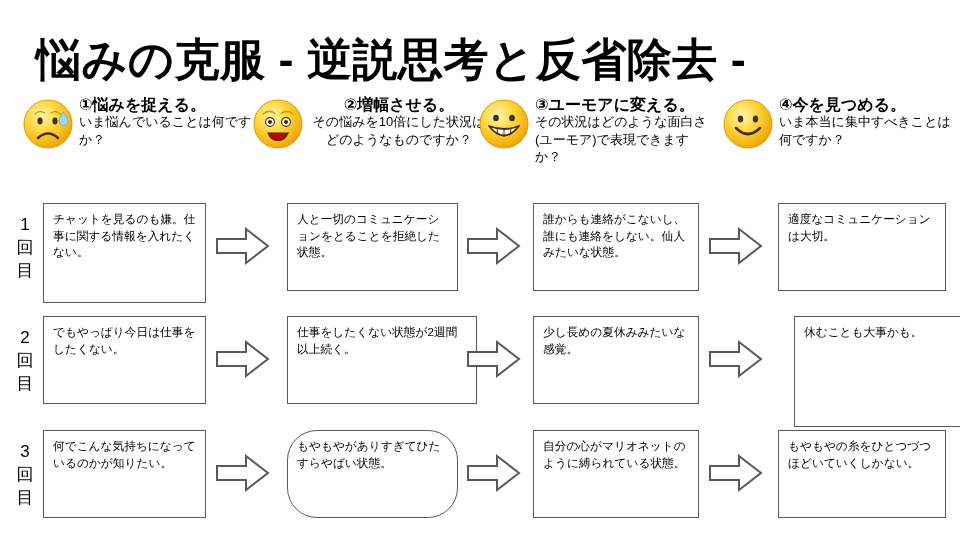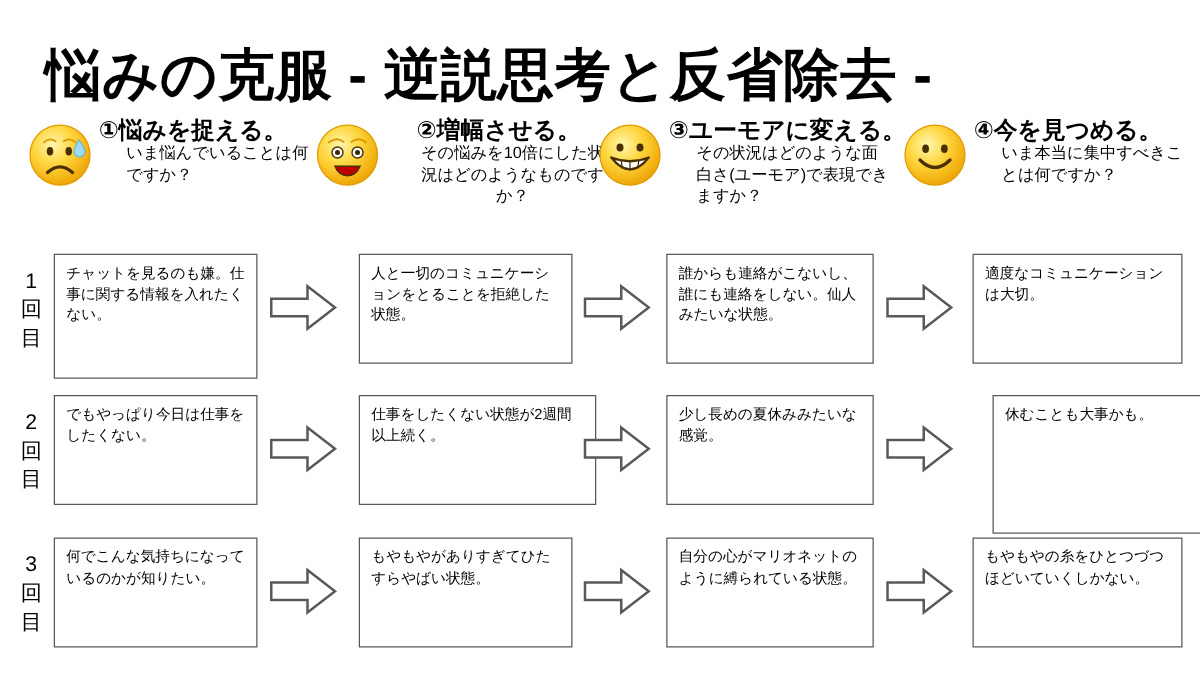--- a/index.html
+++ b/index.html
@@ -35,30 +35,29 @@
     position:absolute;
     left:0; top:0;
     width:52px;height:52px;
   }
   .step .txtwrap{
     position:absolute;
     left:57px; top:-2px;
     width:180px;
   }
   .step .hd{
-    font-size:19px;
+    font-size:16px;
     font-weight:700;
     line-height:17px;
     white-space:nowrap;
   }
   .step .bd{
     font-size:13px;
     font-weight:400;
     line-height:17.5px;
-    margin-left:22px;
   }
 
   
   .rowlabel{
     position:absolute;
     width:24px;
     text-align:center;
     font-size:17px;
     line-height:23px;
     color:#000;
@@ -249,21 +248,21 @@
     <span>回</span>
     <span>目</span>
   </div>
 
   <div class="cell" style="left:43px;  top:430px; width:163px; height:88px;">何でこんな気持ちになっているのかが知りたい。</div>
   <div class="arrow" style="left:215px; top:453px;">
     <svg viewBox="0 0 55 40">
         <polygon points="2,13 31,13 31,3 53,20 31,37 31,27 2,27" fill="#ffffff" stroke="#595959" stroke-width="2" stroke-linejoin="miter"></polygon>
       </svg>
   </div>
-  <div class="cell" style="left:287px; top:430px; width:171px; height:88px;">もやもやがありすぎてひたすらやばい状態。</div>
+  <div class="cell" style="left:287px; top:430px; width:171px; height:88px;border-radius:30px;">もやもやがありすぎてひたすらやばい状態。</div>
   <div class="arrow" style="left:466px; top:453px;">
     <svg viewBox="0 0 55 40">
         <polygon points="2,13 31,13 31,3 53,20 31,37 31,27 2,27" fill="#ffffff" stroke="#595959" stroke-width="2" stroke-linejoin="miter"></polygon>
       </svg>
   </div>
   <div class="cell" style="left:533px; top:430px; width:166px; height:88px;">自分の心がマリオネットのように縛られている状態。</div>
   <div class="arrow" style="left:708px; top:453px;">
     <svg viewBox="0 0 55 40">
         <polygon points="2,13 31,13 31,3 53,20 31,37 31,27 2,27" fill="#ffffff" stroke="#595959" stroke-width="2" stroke-linejoin="miter"></polygon>
       </svg>

